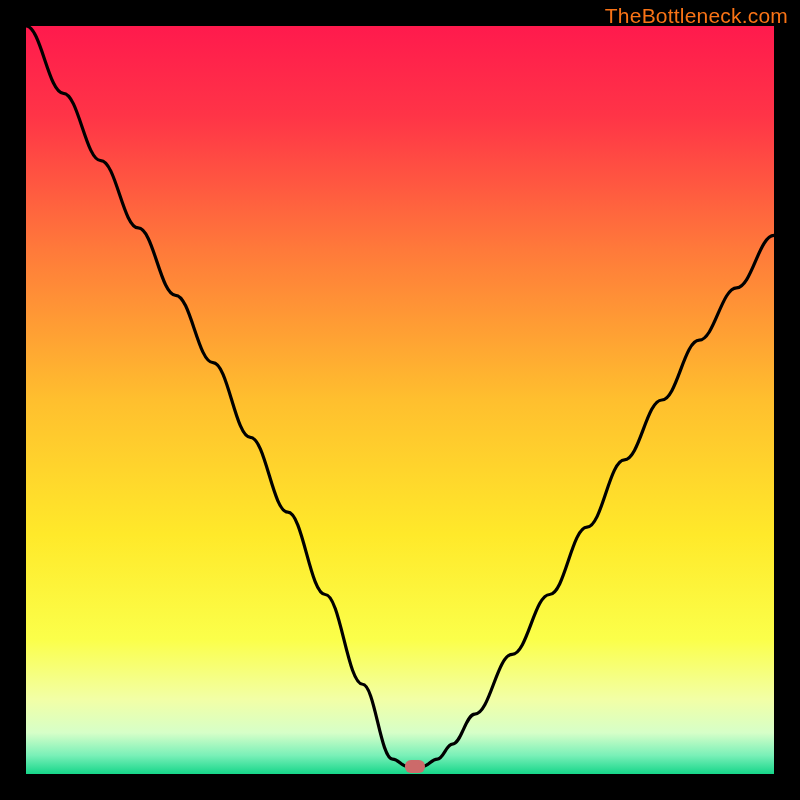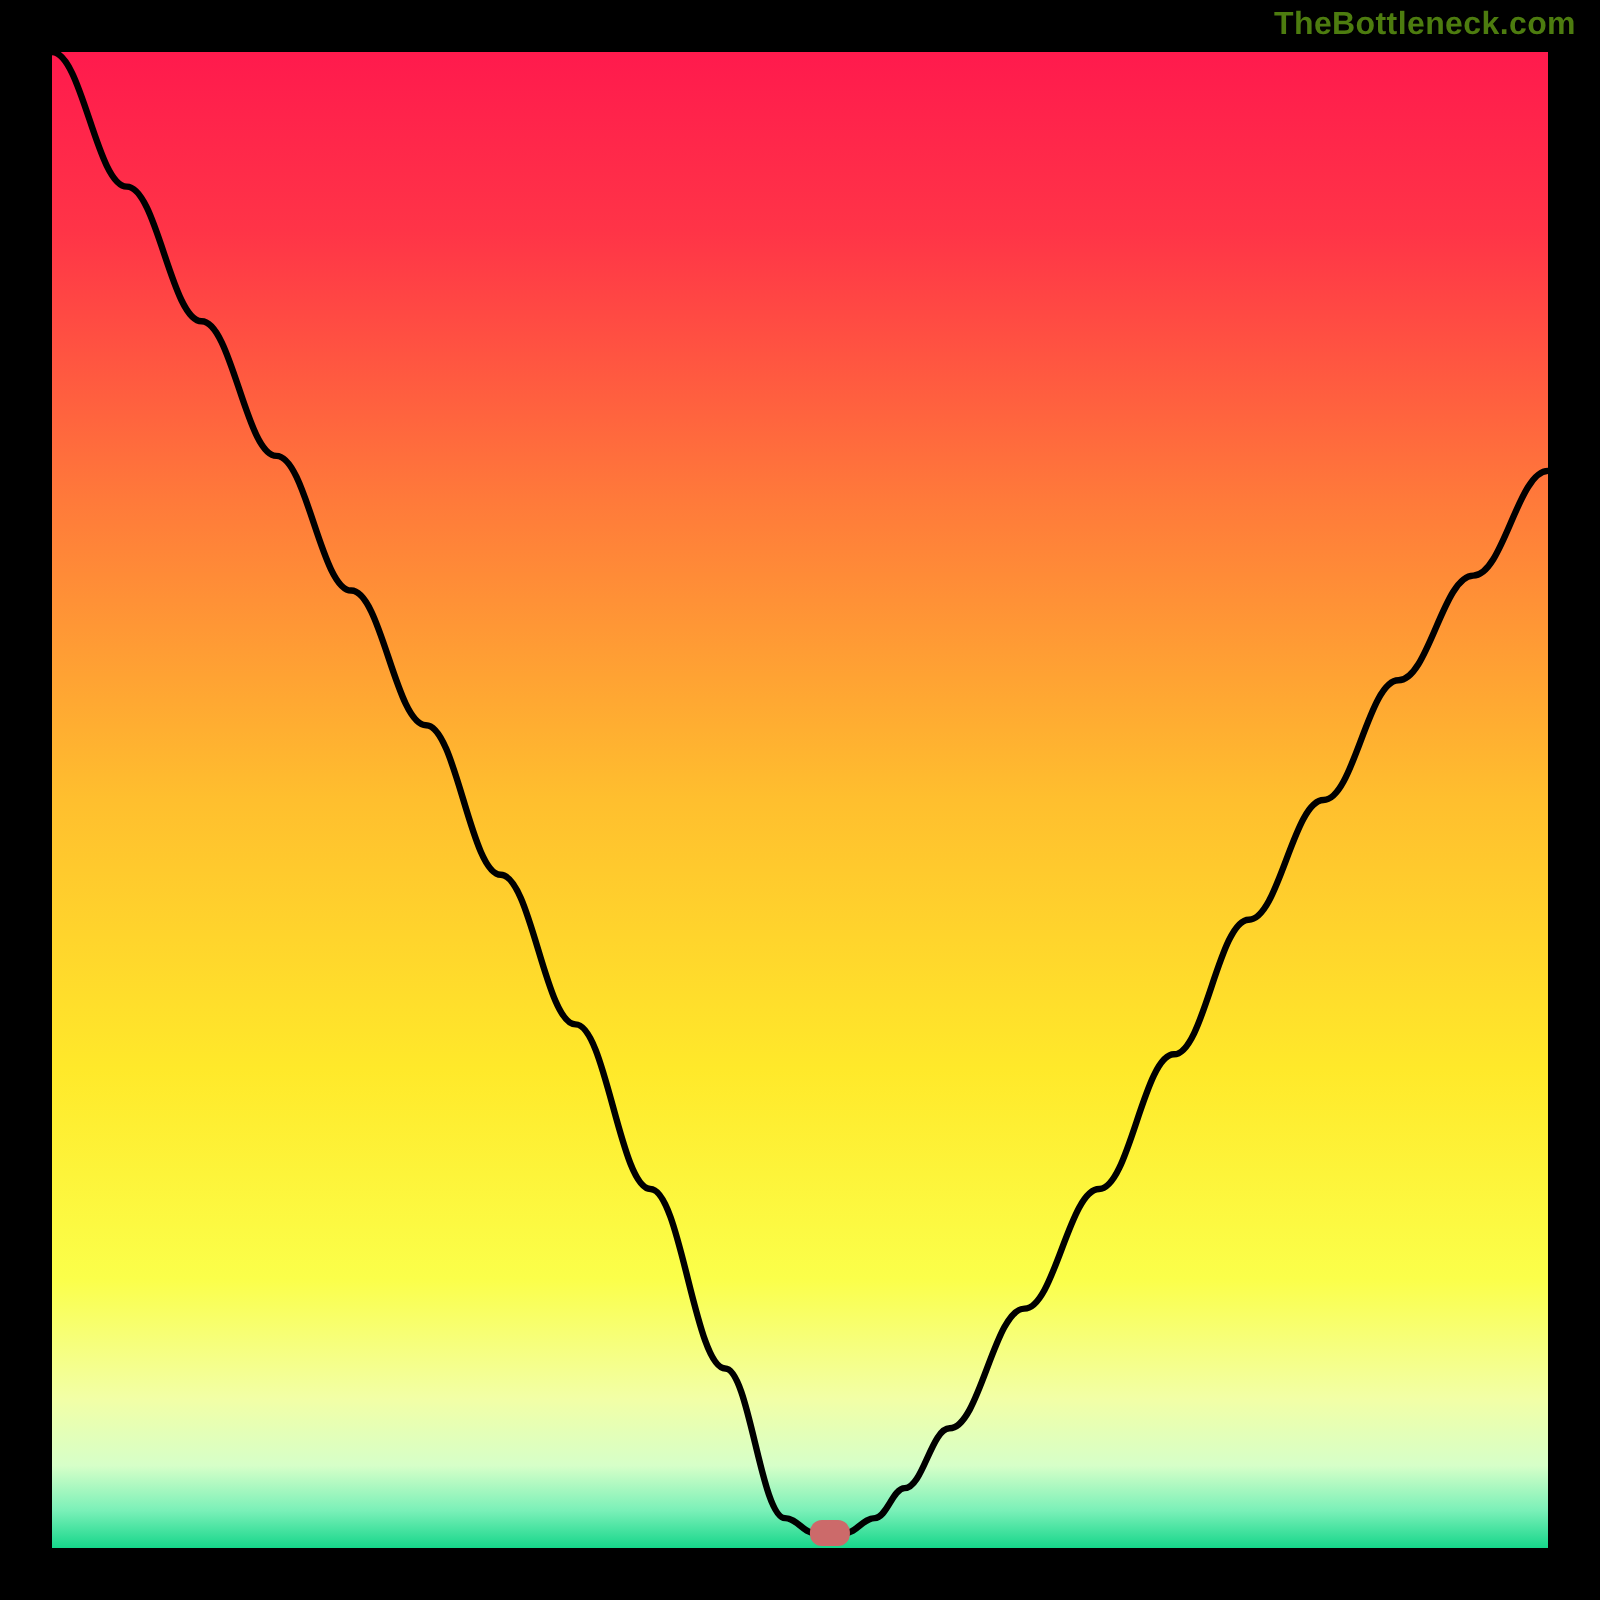--- a/index.html
+++ b/index.html
@@ -14,23 +14,23 @@
   .outer {
     position: relative;
     width: 800px;
     height: 800px;
     background: #000;
   }
   .watermark {
     position: absolute;
     top: 4px;
     right: 12px;
-    font-size: 16px;
-    font-weight: 700;
-    color: #4d7c0f;
+    font-size: 21px;
+    font-weight: 400;
+    color: #f97316;
     letter-spacing: 0.2px;
     z-index: 10;
   }
   .plot-area {
     position: absolute;
     left: 26px;
     top: 26px;
     width: 748px;
     height: 748px;
   }

